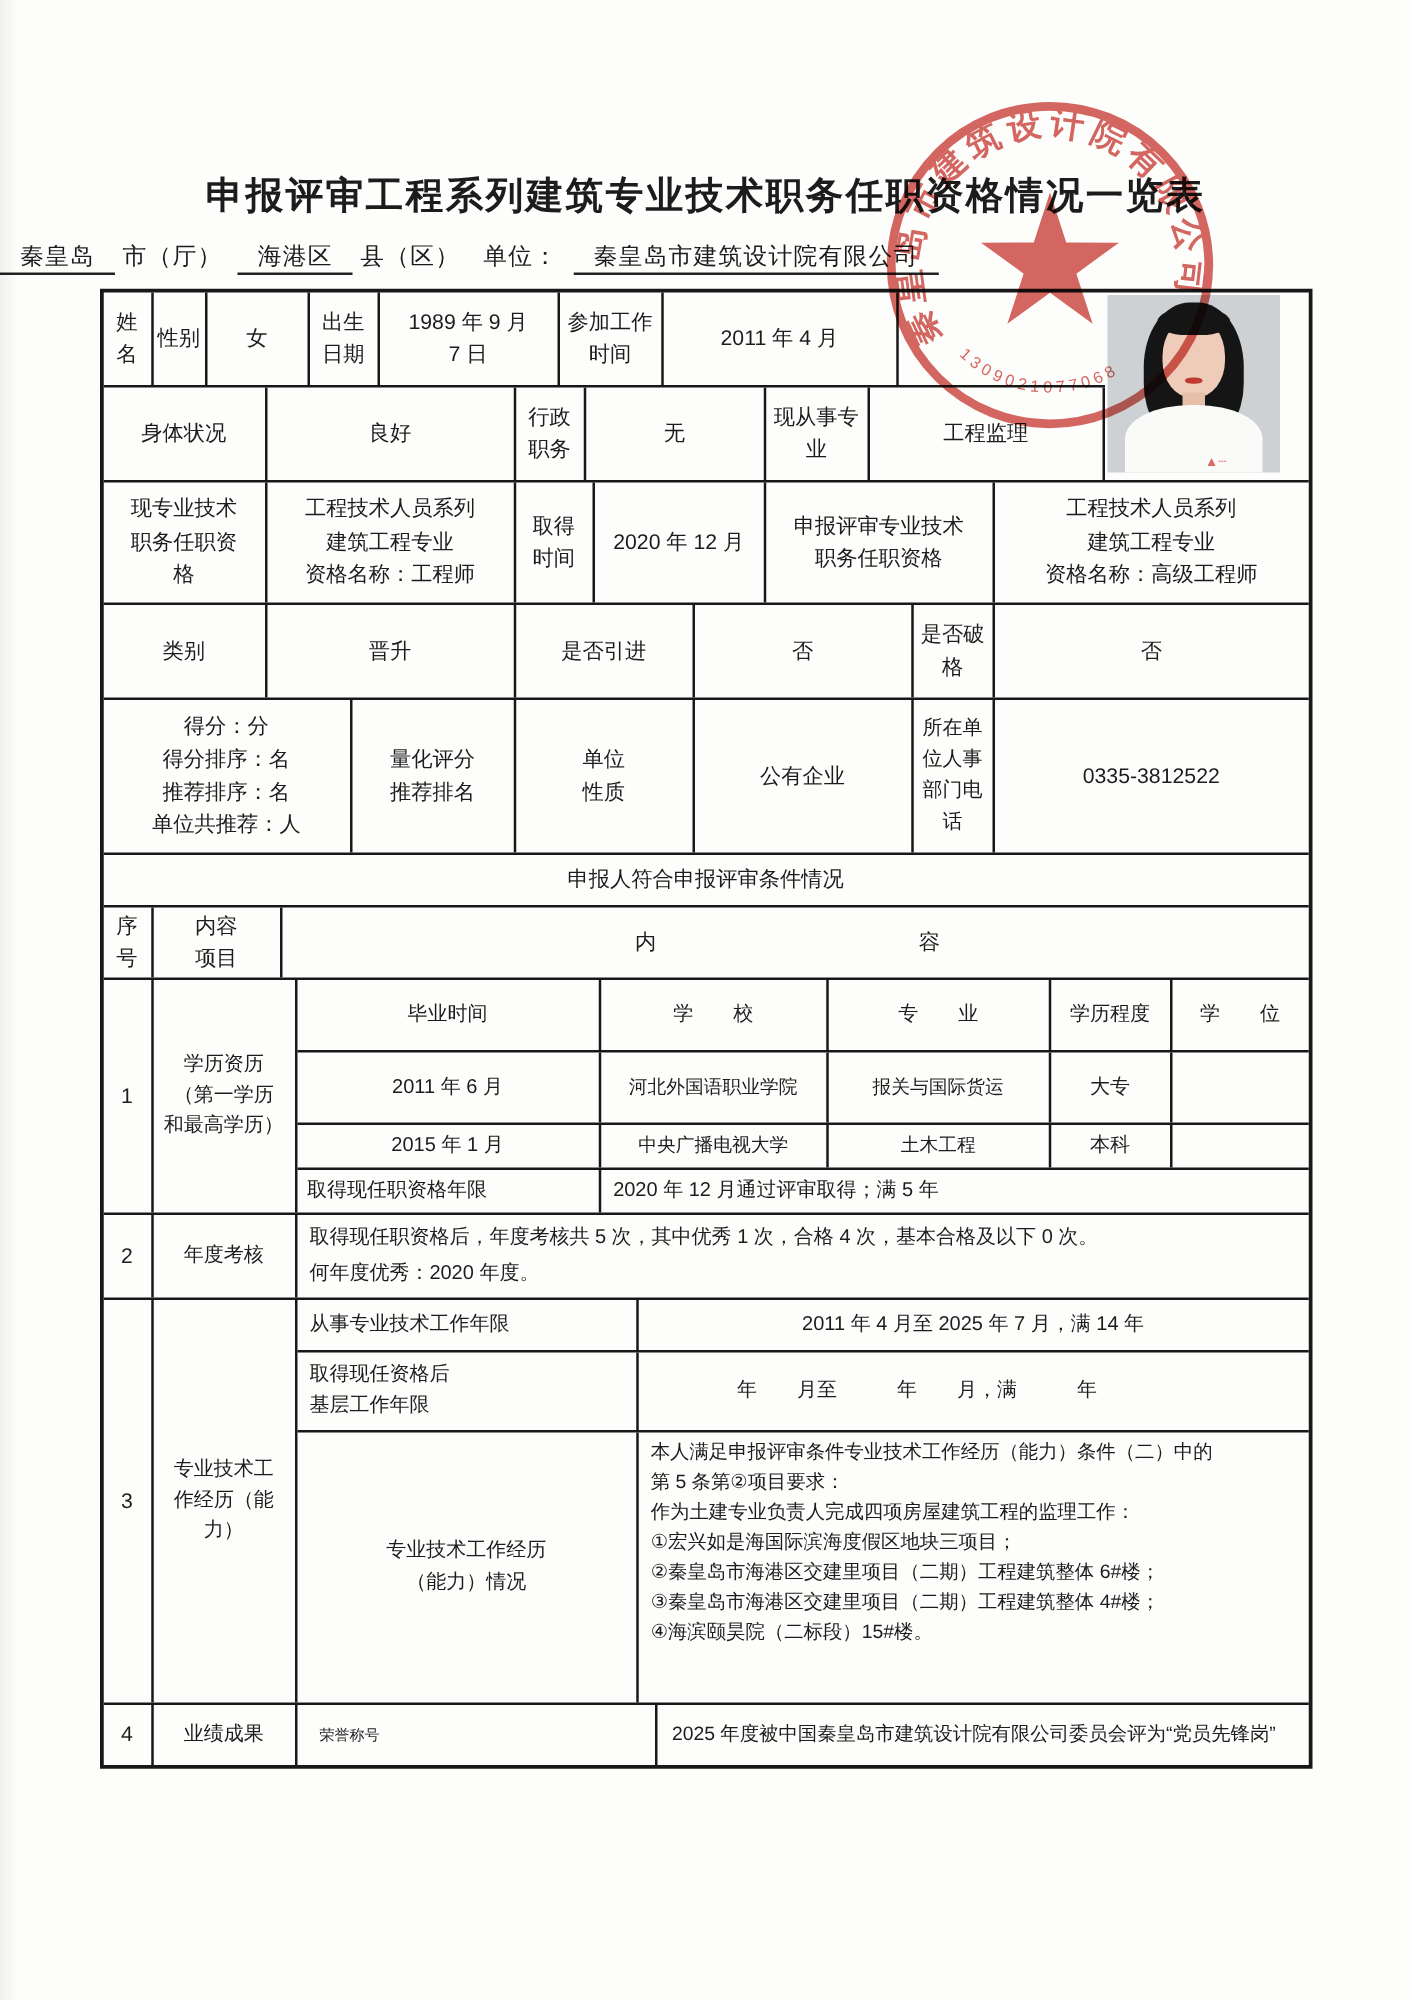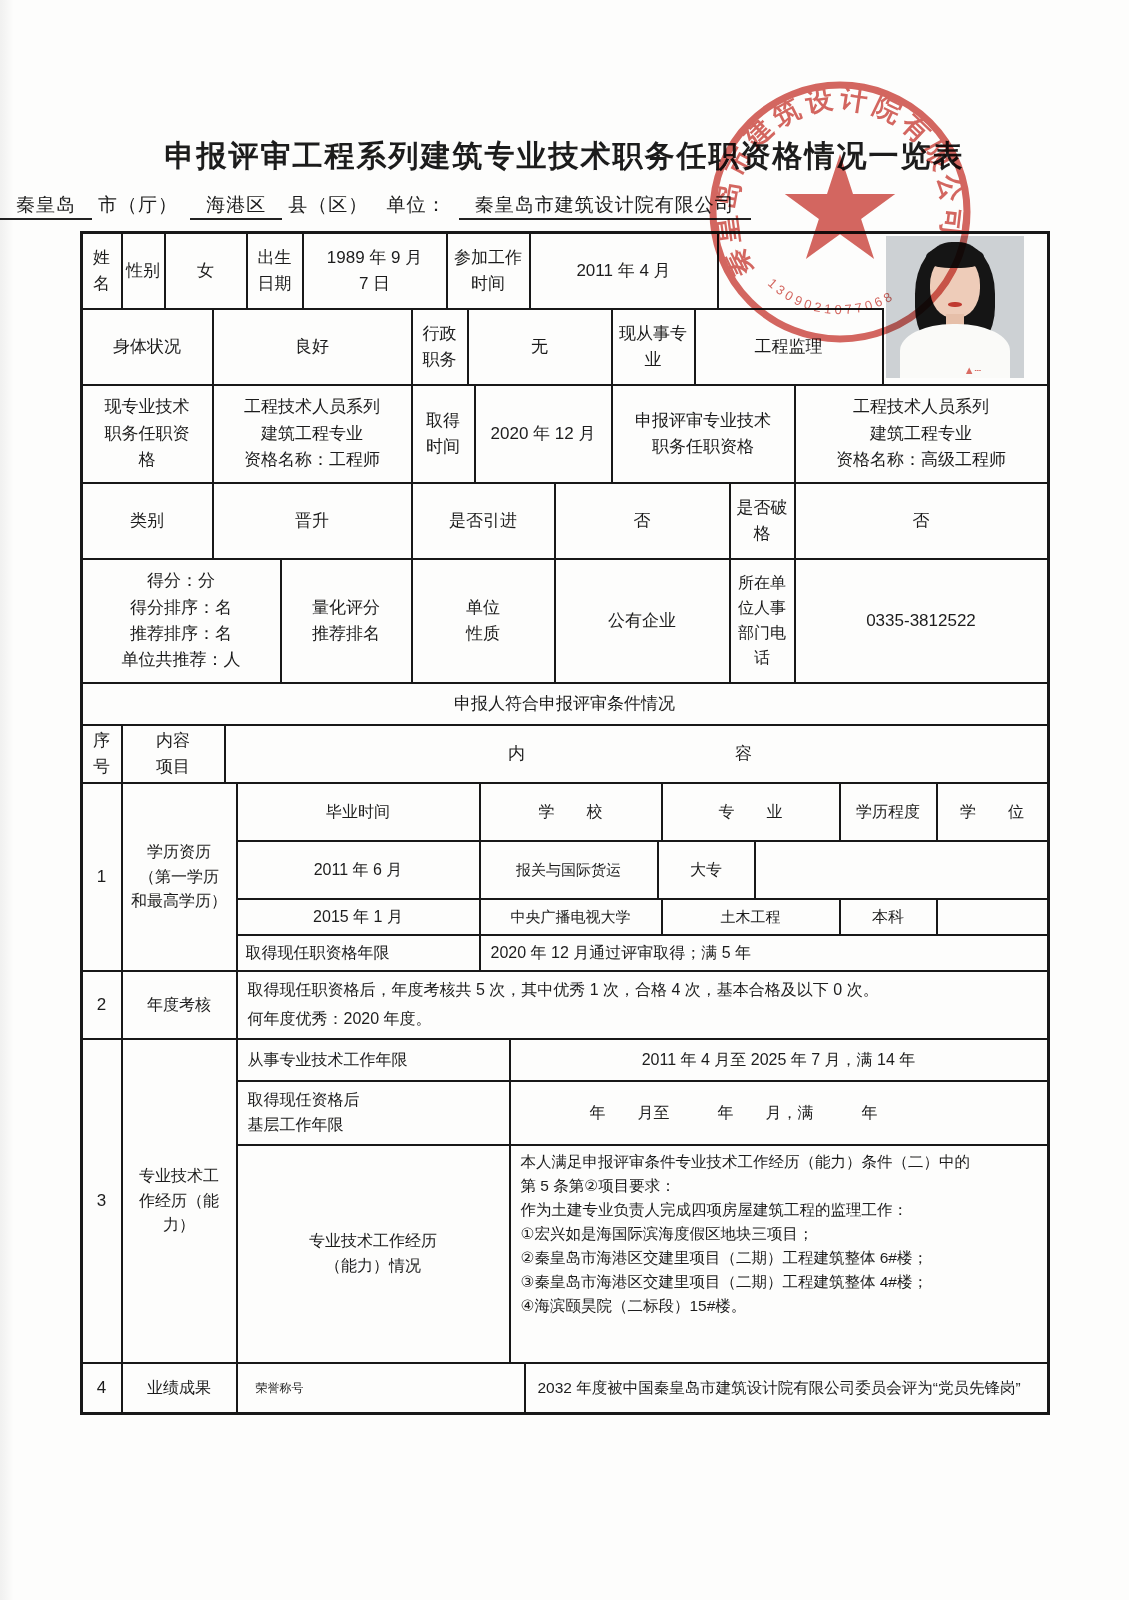--- a/index.html
+++ b/index.html
@@ -167,20 +167,21 @@
       <div class="col nl" style="width:809px">
         <div class="r bb" style="height:56px">
           <div class="c" style="width:243px; font-size:16px">毕业时间</div>
           <div class="c" style="width:182px; font-size:16px">学　　校</div>
           <div class="c" style="width:178px; font-size:16px">专　　业</div>
           <div class="c" style="width:97px;  font-size:16px">学历程度</div>
           <div class="c nl" style="width:109px; font-size:16px">学　　位</div>
         </div>
         <div class="r bb" style="height:56px">
           <div class="c" style="width:243px; font-size:16px">2011 年 6 月</div>
+          <div class="c" style="width:182px; font-size:15px">河北外国语职业学院</div>
           <div class="c" style="width:178px; font-size:15px">报关与国际货运</div>
           <div class="c" style="width:97px;  font-size:16px">大专</div>
           <div class="c nl" style="width:109px"></div>
         </div>
         <div class="r bb" style="height:34px">
           <div class="c" style="width:243px; font-size:16px">2015 年 1 月</div>
           <div class="c" style="width:182px; font-size:15px">中央广播电视大学</div>
           <div class="c" style="width:178px; font-size:15px">土木工程</div>
           <div class="c" style="width:97px;  font-size:16px">本科</div>
           <div class="c nl" style="width:109px"></div>
@@ -225,21 +226,21 @@
 ③秦皇岛市海港区交建里项目（二期）工程建筑整体 4#楼；
 ④海滨颐昊院（二标段）15#楼。</div>
         </div>
       </div>
     </div>
 
     <div class="r" style="height:48px">
       <div class="c" style="width:40px">4</div>
       <div class="c" style="width:115px; font-size:16px">业绩成果</div>
       <div class="c left" style="width:288px; font-size:12px; padding-left:18px">荣誉称号</div>
-      <div class="c nl left" style="width:521px; font-size:15.5px; padding-left:12px">2032 年度被中国秦皇岛市建筑设计院有限公司委员会评为“党员先锋岗”</div>
+      <div class="c nl left" style="width:521px; font-size:15.5px; padding-left:12px">2025 年度被中国秦皇岛市建筑设计院有限公司委员会评为“党员先锋岗”</div>
     </div>
 
   </div>
 
   <svg class="stamp" viewBox="0 0 360 330">
     <circle cx="180" cy="172" r="127" fill="none" stroke="#cd4a42" stroke-width="7"></circle>
     <polygon fill="#cd4a42" points="180,114 193,154 235.2,154.1 201.1,178.9 214.1,218.9 180,194.2 145.9,218.9 158.9,178.9 124.8,154.1 167,154"></polygon>
     <defs>
       <path id="sealTopArc" d="M 95,232 A 104,104 0 1 1 265,232" fill="none"></path>
       <path id="sealBottomArc" d="M 103,240 A 104,104 0 0 0 257,240" fill="none"></path>

